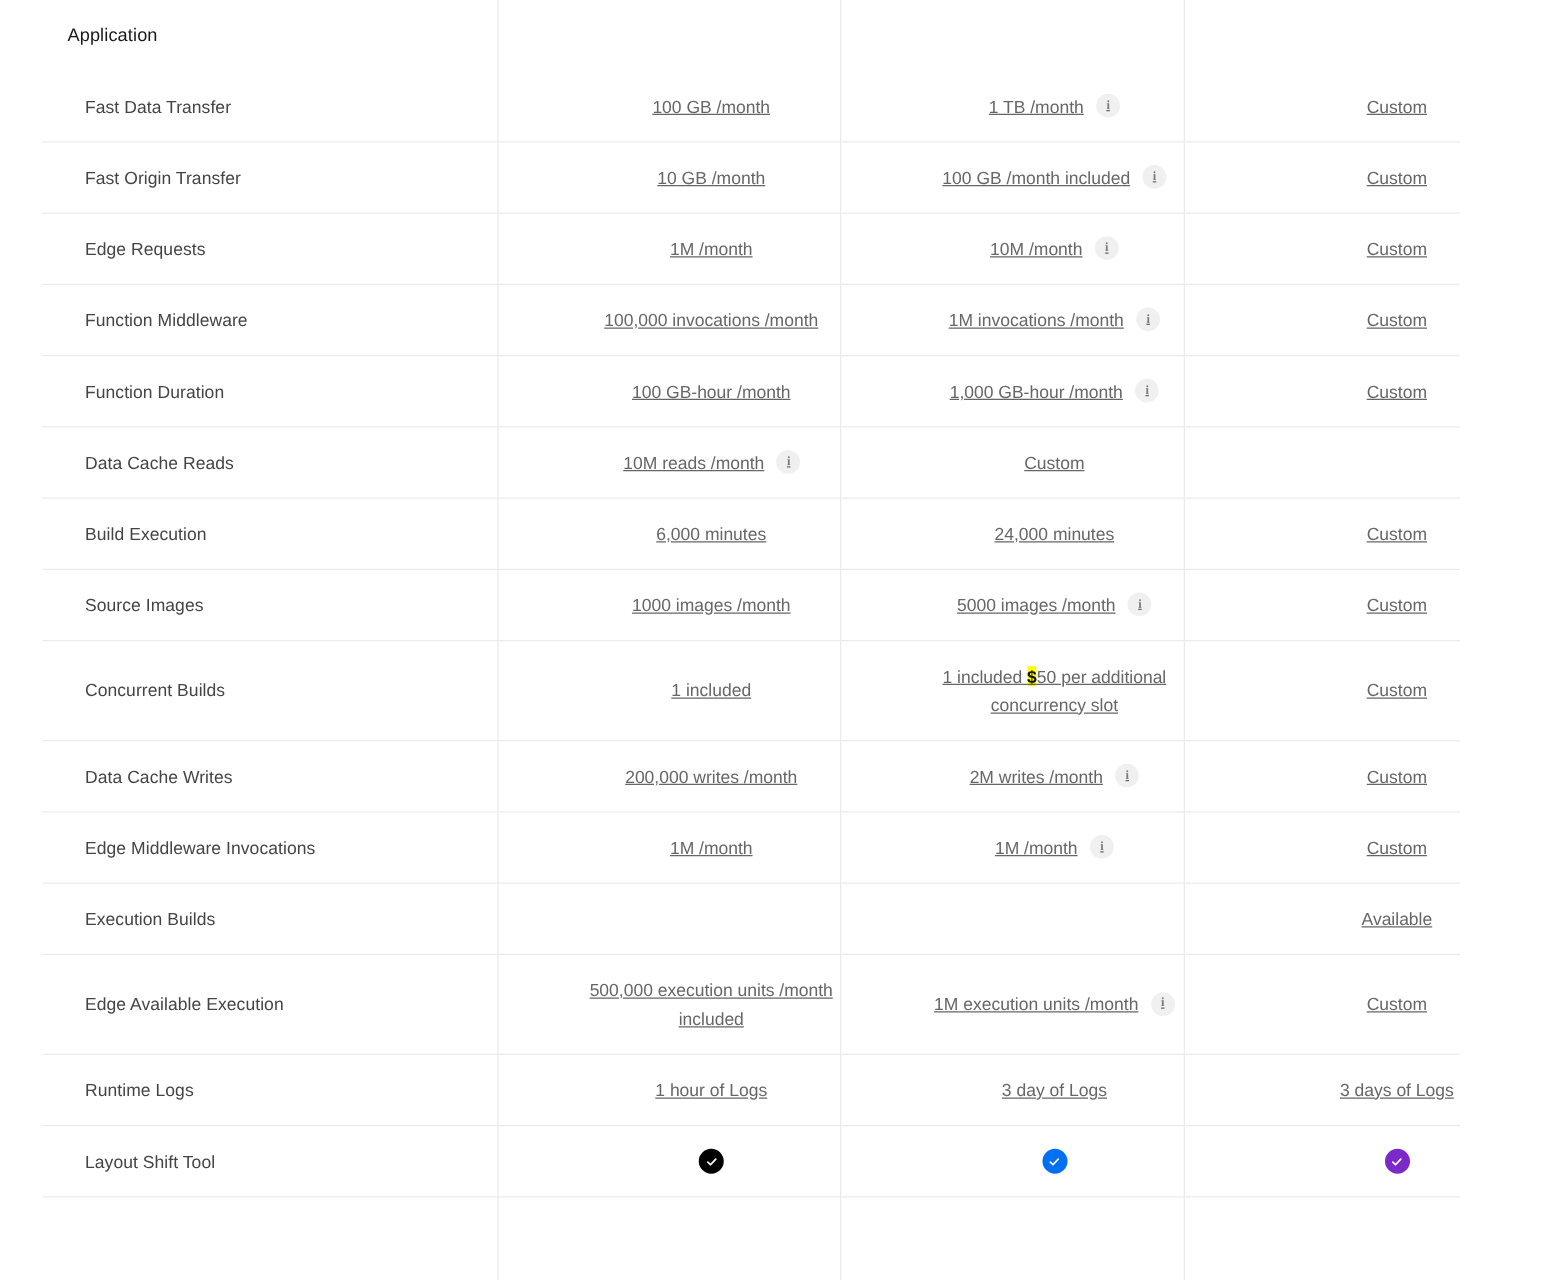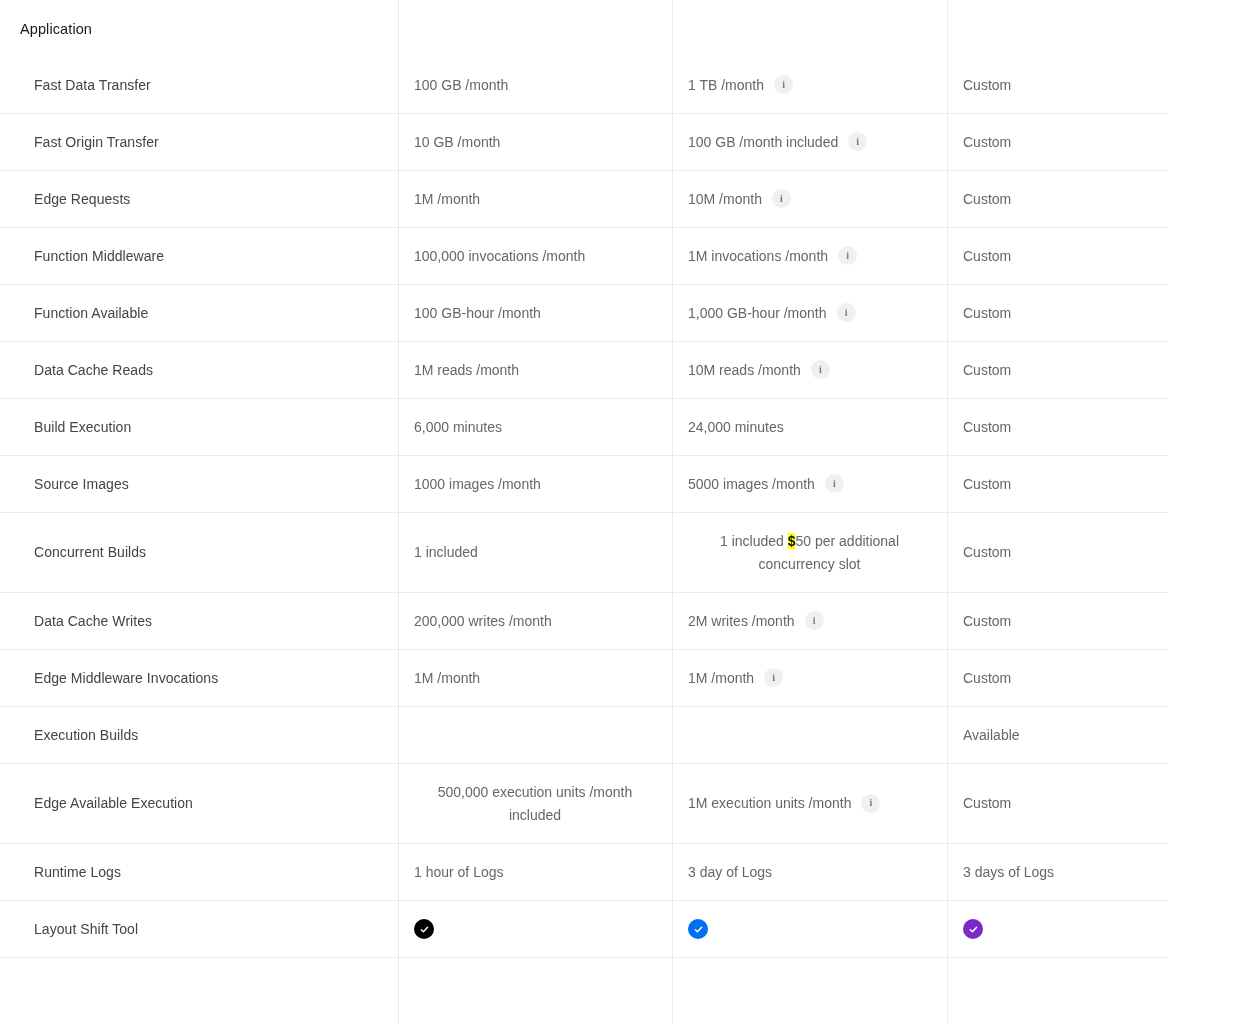--- a/index.html
+++ b/index.html
@@ -15,20 +15,21 @@
   body {
     font-family: "Liberation Sans", "DejaVu Sans", sans-serif;
     -webkit-font-smoothing: antialiased;
   }
 
   .pricing-table {
     position: relative;
     width: 1168px;
     height: 1024px;
     overflow: hidden;
+    padding-left: 34px;
   }
 
   
   .col-rule {
     position: absolute;
     top: 0;
     bottom: 0;
     width: 1px;
     background: #ebebeb;
     z-index: 1;
@@ -90,23 +91,24 @@
   }
   .cell-pro {
     width: 275px;
     flex: 0 0 275px;
   }
   .cell-enterprise {
     width: 273px;
     flex: 0 0 273px;
   }
   .cell-hobby, .cell-pro, .cell-enterprise {
-    justify-content: flex-start;
+    justify-content: center;
     text-align: center;
     padding: 8px 16px;
+    text-decoration: underline;
   }
 
   .cell-inner {
     display: inline-flex;
     align-items: center;
     justify-content: center;
     gap: 10px;
     max-width: 100%;
     flex-wrap: nowrap;
   }
@@ -240,45 +242,40 @@
               <span class="info-icon">i</span>
             </span>
           </div>
           <div class="cell cell-enterprise">
             <span class="cell-inner">
               <span class="cell-text">Custom</span>
             </span>
           </div>
         </div>
         <div class="row">
-          <div class="cell cell-label">Function Available</div>
+          <div class="cell cell-label">Function Duration</div>
           <div class="cell cell-hobby">
             <span class="cell-inner">
               <span class="cell-text">100 GB-hour /month</span>
             </span>
           </div>
           <div class="cell cell-pro">
             <span class="cell-inner">
               <span class="cell-text">1,000 GB-hour /month</span>
               <span class="info-icon">i</span>
             </span>
           </div>
           <div class="cell cell-enterprise">
             <span class="cell-inner">
               <span class="cell-text">Custom</span>
             </span>
           </div>
         </div>
         <div class="row">
           <div class="cell cell-label">Data Cache Reads</div>
-          <div class="cell cell-hobby">
-            <span class="cell-inner">
-              <span class="cell-text">1M reads /month</span>
-            </span>
-          </div>
           <div class="cell cell-pro">
             <span class="cell-inner">
               <span class="cell-text">10M reads /month</span>
               <span class="info-icon">i</span>
             </span>
           </div>
           <div class="cell cell-enterprise">
             <span class="cell-inner">
               <span class="cell-text">Custom</span>
             </span>

